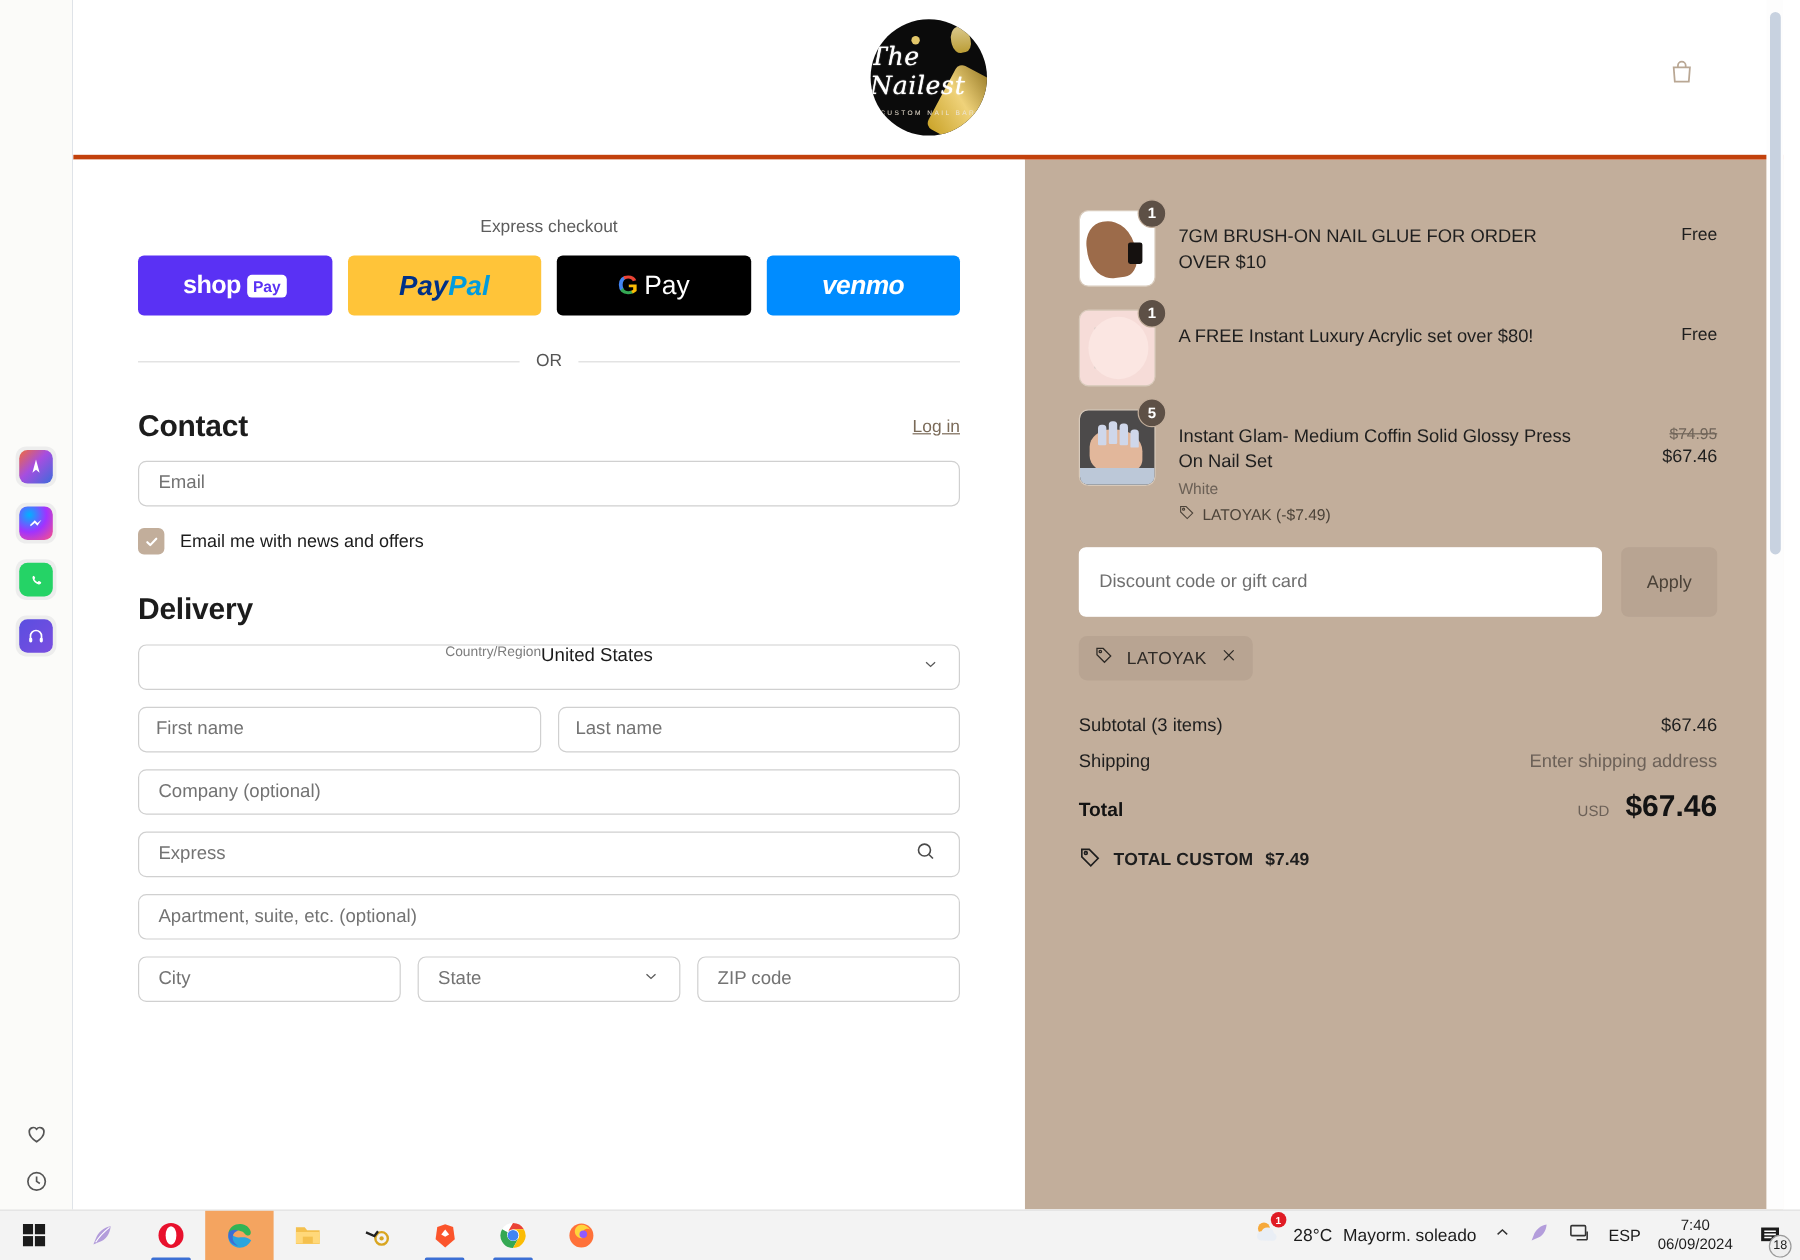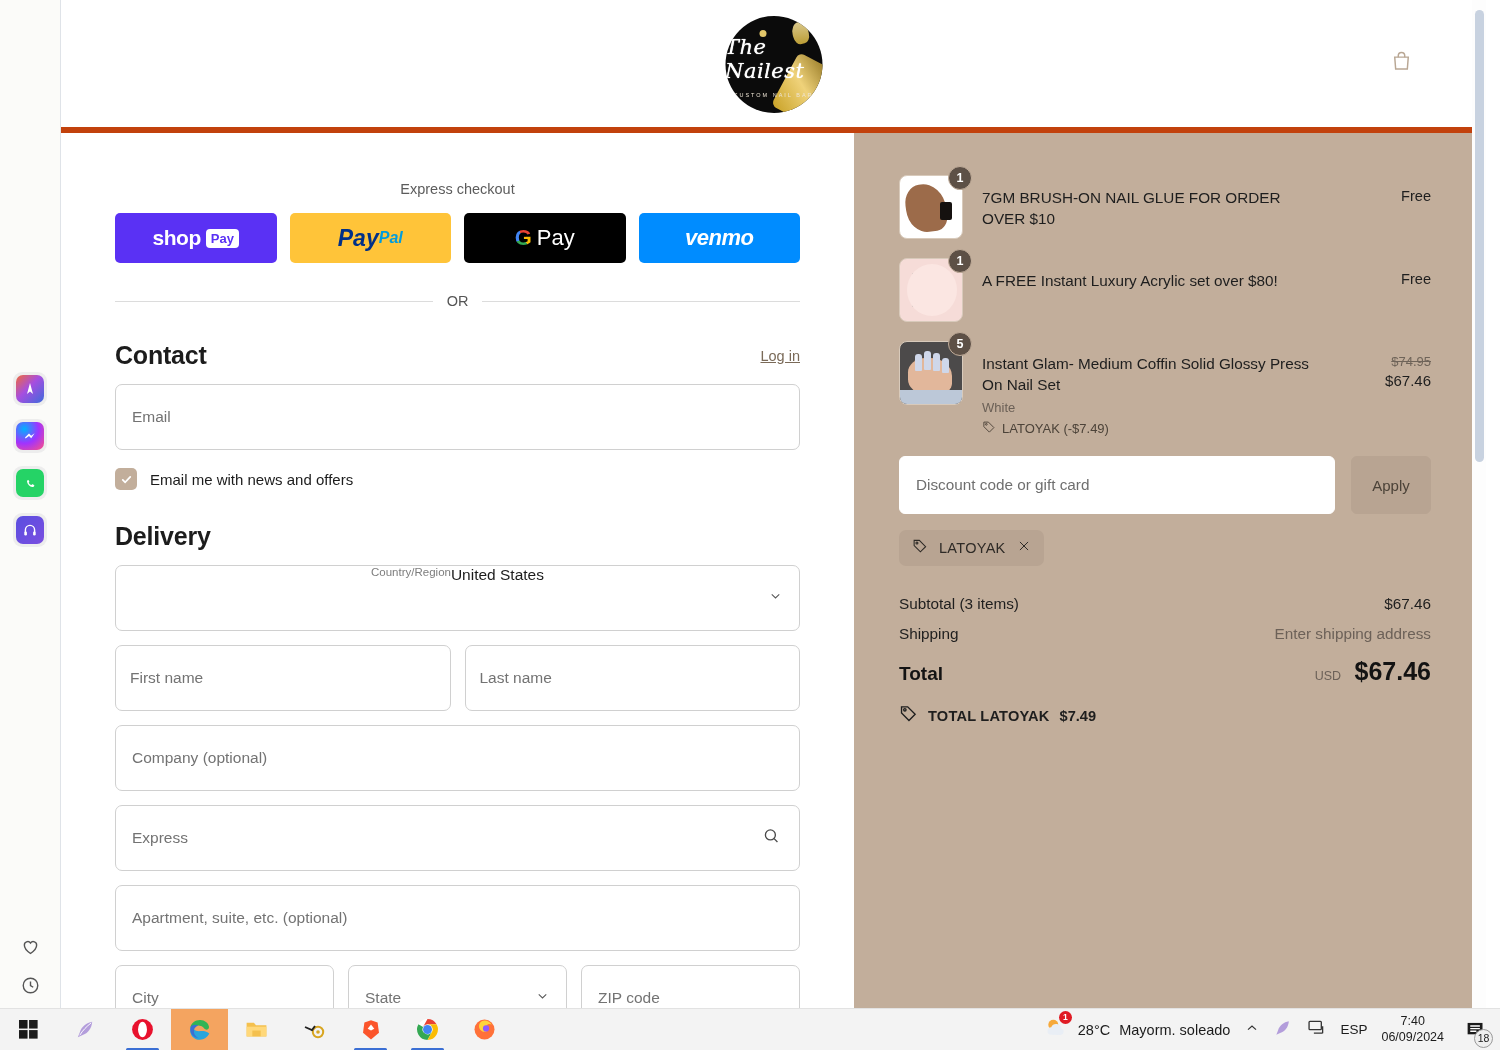--- a/index.html
+++ b/index.html
@@ -32,21 +32,21 @@
 
   
   .page {
     position: absolute; left: 61px; top: 0; width: 1425px; height: 1008px;
     background: #ffffff; overflow: hidden;
   }
 
   
   .site-header {
     position: relative; height: 133px; background: #fff;
-    border-bottom: 6px solid #c2410c;
+    border-bottom: 4px solid #c2410c;
   }
   .logo {
     position: absolute; left: 50%; transform: translateX(-50%); top: 16px;
     width: 97px; height: 97px; border-radius: 50%;
     background: #0b0b0b; overflow: hidden;
     display:flex; align-items:center; justify-content:center; flex-direction: column;
   }
   .logo .gold1 { position:absolute; right:-4px; bottom:-6px; width:44px; height:60px;
      background: linear-gradient(30deg, #c9a227 0%, #efd27a 50%, #8a6d1a 100%); transform: rotate(28deg); border-radius: 6px;}
   .logo .gold2 { position:absolute; right:14px; top:6px; width:16px; height:22px;
@@ -78,39 +78,39 @@
   .pay-row { display: flex; gap: 13px; }
   .pay-btn {
     flex: 1; height: 50px; border-radius: 5px; border: none;
     display:flex; align-items:center; justify-content:center; cursor:pointer;
   }
   .pay-shop { background: #5a31f4; }
   .pay-shop .sp-word { color:#fff; font-size: 21px; font-weight: 700; letter-spacing:-0.5px;}
   .pay-shop .sp-pay { background:#fff; color:#5a31f4; font-size:13px; font-weight:700; border-radius:4px; padding:2px 5px; margin-left:5px;}
   .pay-paypal { background: #ffc439; }
   .pp-i { color:#003087; font-weight:700; font-style:italic; font-size:23px; font-family:"Liberation Sans", sans-serif;}
-  .pp-ii { color:#009cde; font-weight:700; font-style:italic; font-size:16px;}
+  .pp-ii { color:#009cde; font-weight:700; font-style:italic; font-size:23px;}
   .pay-gpay { background: #000; }
   .g-letter { font-size:22px; font-weight:700; background: conic-gradient(from -30deg, #ea4335 0 25%, #fbbc04 25% 50%, #34a853 50% 75%, #4285f4 75% 100%);
     -webkit-background-clip: text; background-clip:text; color: transparent; }
   .gp-pay { color:#fff; font-size:22px; margin-left:5px; }
   .pay-venmo { background: #008cff; }
   .venmo-word { color:#fff; font-size:22px; font-weight:800; font-style:italic; letter-spacing:-0.5px;}
 
   .or-row { display:flex; align-items:center; gap:14px; margin: 30px 0 0 0; }
   .or-line { flex:1; height:1px; background:#dcdcdc; }
   .or-text { color:#555; font-size:14.5px; }
 
   
   .sec-head { display:flex; align-items:center; justify-content:space-between; margin-top: 32px; }
   .sec-title { font-size: 25px; font-weight: 700; color:#1c1c1c; letter-spacing:-0.2px;}
   .login-link { font-size: 14.5px; color:#7a6a58; text-decoration: underline; cursor:pointer;}
 
   .field {
-    position: relative; height: 66px; border:1px solid #d0d0d0; border-radius:7px;
+    position: relative; height: 38px; border:1px solid #d0d0d0; border-radius:7px;
     background:#fff; margin-top: 14px; display:flex; align-items:center; padding: 0 16px;
   }
   .field.tall-label { flex-direction: row; align-items: flex-start; justify-content:center; }
   .ph { color:#737373; font-size: 15.5px; }
   .mini-label { color:#7d7d7d; font-size: 11.5px; line-height:1.1; margin-bottom: 2px;}
   .sel-val { color:#1c1c1c; font-size: 15.5px; }
   .chev { position:absolute; right:16px; top:50%; transform: translateY(-50%); }
   .srch { position:absolute; right:18px; top:50%; transform: translateY(-50%); }
   .row2 { display:flex; gap:14px; }
   .row2 > .field { flex:1;padding-left:14px; }
@@ -174,21 +174,21 @@
     border-radius:7px; padding: 8px 13px; margin-top: 16px;
   }
   .pill-text { font-size:14.5px; color:#2e2a26; letter-spacing:.3px;}
 
   .totals { margin-top: 29px; }
   .tot-row { display:flex; justify-content:space-between; align-items:baseline; margin-bottom: 12px;}
   .tot-key { font-size:15.3px; color:#1e1e1e;}
   .tot-val { font-size:15.3px; color:#1e1e1e;}
   .tot-val.muted { color:#6c6158;}
   .grand { display:flex; justify-content:space-between; align-items:baseline; margin-top: 14px;}
-  .grand-key { font-size:19px; font-weight:700; color:#131313;}
+  .grand-key { font-size:16px; font-weight:700; color:#131313;}
   .grand-usd { font-size:12.5px; color:#6c6158; margin-right: 9px;}
   .grand-val { font-size:25px; font-weight:700; color:#131313;}
   .savings { display:flex; align-items:center; gap:10px; margin-top: 18px;}
   .savings-label { font-size:14.6px; font-weight:700; color:#1e1e1e; letter-spacing:.2px;}
   .savings-val { font-size:14.6px; font-weight:700; color:#1e1e1e;}
 
   
   .pscroll { position:absolute; right:0; top:0; width:14px; height:1008px; background:#fdfdfd; }
   .pthumb { position:absolute; right:2px; top:10px; width:9px; height:452px; border-radius:5px; background:#c8d2e0; }
 
@@ -502,21 +502,21 @@
             <span class="grand-val">$67.46</span>
           </span>
         </div>
         <div class="savings">
           <span>
             <svg width="19" height="19" viewBox="0 0 24 24" fill="none" stroke="#1e1e1e" stroke-width="1.7">
               <path d="M3.2 11.4V3.6h7.8l9.4 9.4-7.8 7.8z"></path>
                 <circle cx="7.4" cy="7.4" r="1.5"></circle>
             </svg>
           </span>
-          <span class="savings-label">TOTAL LATOYAK</span>
+          <span class="savings-label">TOTAL CUSTOM</span>
           <span class="savings-val">$7.49</span>
         </div>
       </div>
 
     </div>
   </div>
 
   <div class="pscroll">
     <div class="pthumb"></div>
   </div>

